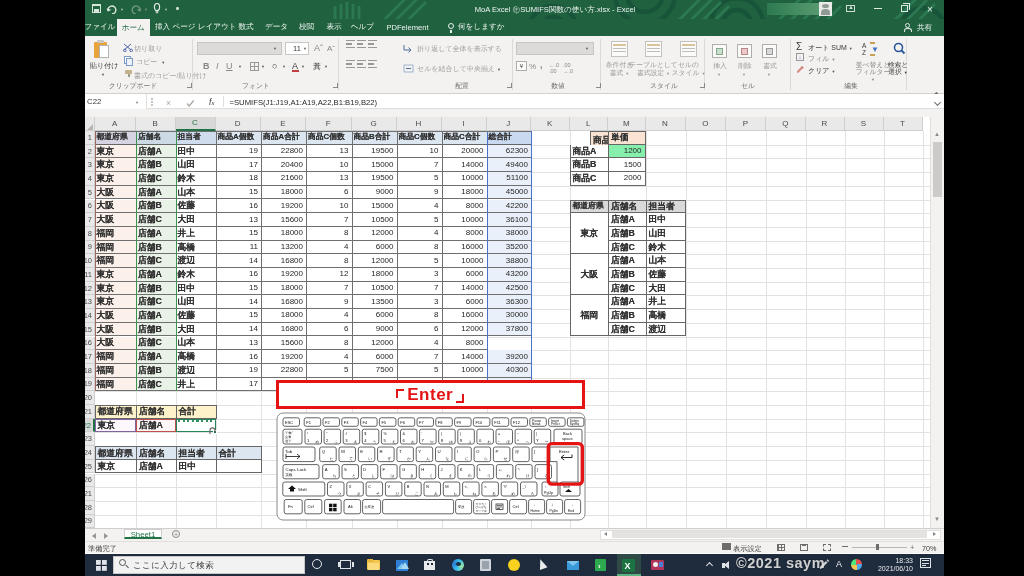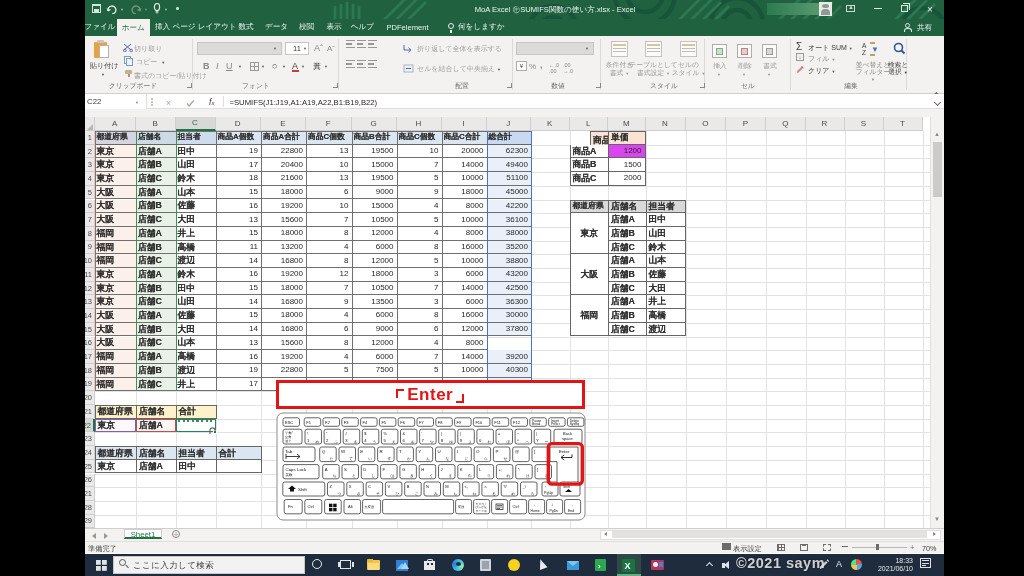--- a/index.html
+++ b/index.html
@@ -550,21 +550,21 @@
 <div class="abs" style="left:306.0px;top:131px;width:1px;height:260.3px;background:#6f6f6f;"></div>
 <div class="abs" style="left:351.5px;top:131px;width:1px;height:260.3px;background:#6f6f6f;"></div>
 <div class="abs" style="left:396.5px;top:131px;width:1px;height:260.3px;background:#6f6f6f;"></div>
 <div class="abs" style="left:441.5px;top:131px;width:1px;height:260.3px;background:#6f6f6f;"></div>
 <div class="abs" style="left:486.5px;top:131px;width:1px;height:260.3px;background:#4a72c8;"></div>
 <div class="abs" style="left:531px;top:131px;width:1px;height:260.3px;background:#4a72c8;"></div>
 <div class="abs" style="left:94.5px;top:130.6px;width:436.5px;height:1px;background:#6f6f6f;"></div>
 <div class="cell tl jp" style="left:590px;top:131px;width:38.5px;height:19px;background:#fbe3d3;border:1px solid #666;border-right:none;">商品名</div>
 <div class="cell tl jp" style="left:608px;top:131px;width:37.5px;height:13.7px;background:#fbe3d3;border:1px solid #666;">単価</div>
 <div class="cell tl jp" style="left:569.5px;top:144.7px;width:38.5px;height:13.7px;background:#fff;border:1px solid #666;border-top:none;border-right:none;">商品A</div>
-<div class="cell tr" style="left:608px;top:144.7px;width:37.5px;height:13.7px;background:#d946ef;border:1px solid #666;border-top:none;">1200</div>
+<div class="cell tr" style="left:608px;top:144.7px;width:37.5px;height:13.7px;background:#86efac;border:1px solid #666;border-top:none;">1200</div>
 <div class="cell tl jp" style="left:569.5px;top:158.4px;width:38.5px;height:13.7px;background:#fff;border:1px solid #666;border-top:none;border-right:none;">商品B</div>
 <div class="cell tr" style="left:608px;top:158.4px;width:37.5px;height:13.7px;background:#fff;border:1px solid #666;border-top:none;">1500</div>
 <div class="cell tl jp" style="left:569.5px;top:172.1px;width:38.5px;height:13.7px;background:#fff;border:1px solid #666;border-top:none;border-right:none;">商品C</div>
 <div class="cell tr" style="left:608px;top:172.1px;width:37.5px;height:13.7px;background:#fff;border:1px solid #666;border-top:none;">2000</div>
 <div class="cell tl jp" style="left:569.5px;top:199.5px;width:38.5px;height:13.7px;background:#d9d9d9;border:1px solid #666;border-right:none;font-size:7.8px;">都道府県</div>
 <div class="cell tl jp" style="left:608px;top:199.5px;width:37.5px;height:13.7px;background:#d9d9d9;border:1px solid #666;border-right:none;">店舗名</div>
 <div class="cell tl jp" style="left:645.5px;top:199.5px;width:40px;height:13.7px;background:#d9d9d9;border:1px solid #666;">担当者</div>
 <div class="cell tc jp" style="left:569.5px;top:213.2px;width:38.5px;height:41.099999999999994px;background:#fff;border:1px solid #666;border-top:none;border-right:none;">東京</div>
 <div class="cell tl jp" style="left:608px;top:213.2px;width:37.5px;height:13.7px;background:#fff;border:1px solid #666;border-top:none;border-right:none;">店舗A</div>
 <div class="cell tl jp" style="left:645.5px;top:213.2px;width:40px;height:13.7px;background:#fff;border:1px solid #666;border-top:none;">田中</div>

